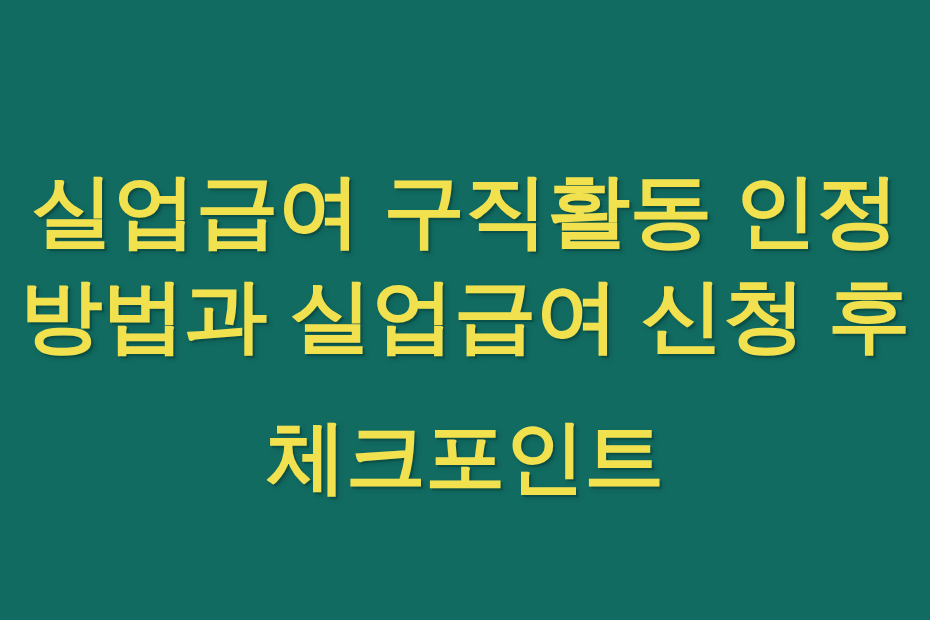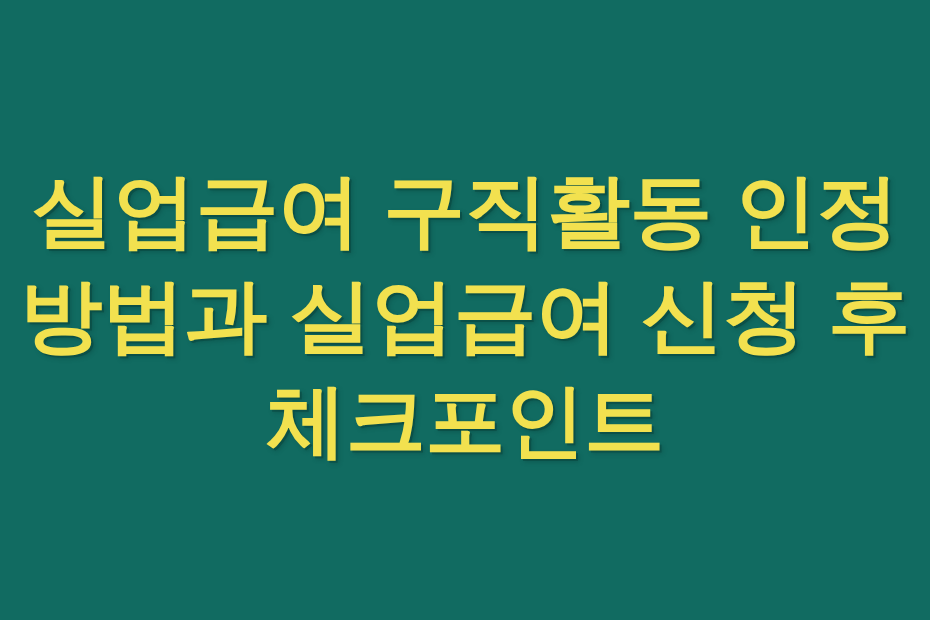--- a/index.html
+++ b/index.html
@@ -63,17 +63,17 @@
 <body>
 
 <div id="canvas" style="background: rgb(17, 107, 97); width: 930px; height: 620px;">
 
   <div id="headline">
 
     <div class="hl-line wide" style="color: rgb(242, 225, 79); text-align: center;">실업급여 구직활동 인정</div>
 
     <div class="hl-line wide" style="color: rgb(242, 225, 79); text-align: center;">방법과 실업급여 신청 후</div>
 
-    <div class="hl-line short" style="color: rgb(242, 225, 79); text-align: center;">체크포인트</div>
+    <div class="hl-line short" style="color: rgb(242, 225, 79); text-align: center; margin-top: 36px;">체크포인트</div>
 
   </div>
 
 </div>
 
 </body></html>

